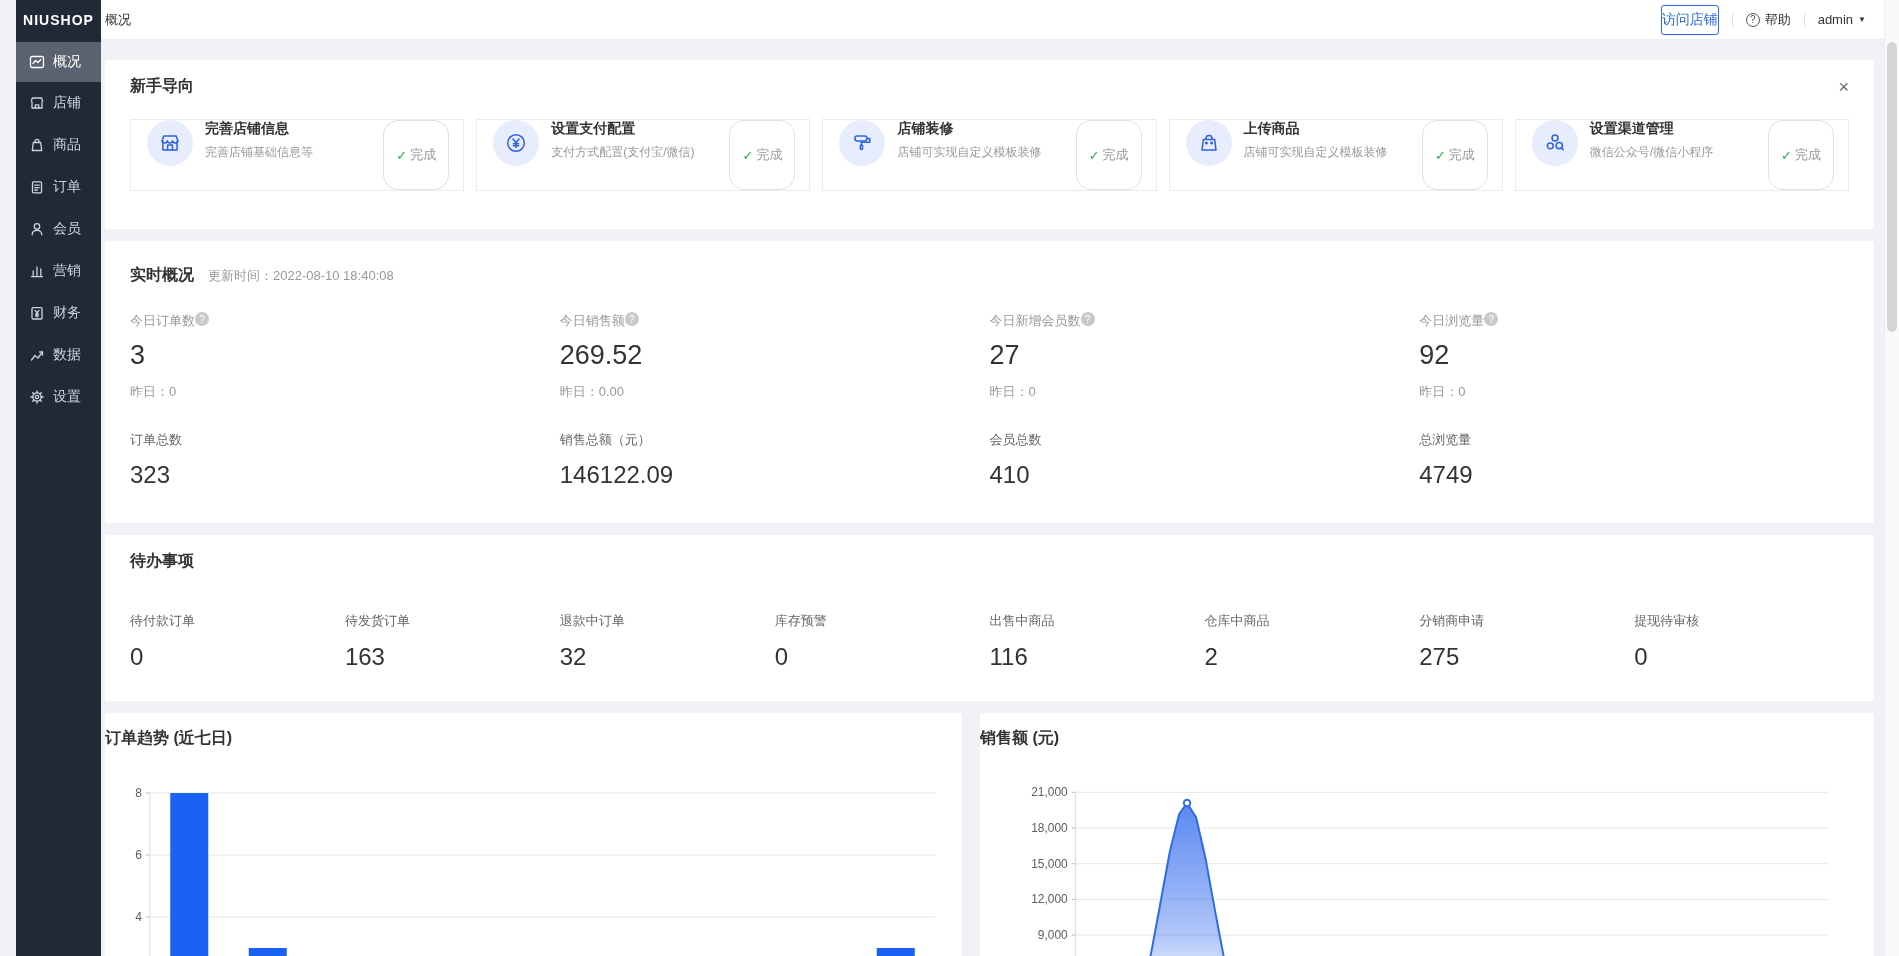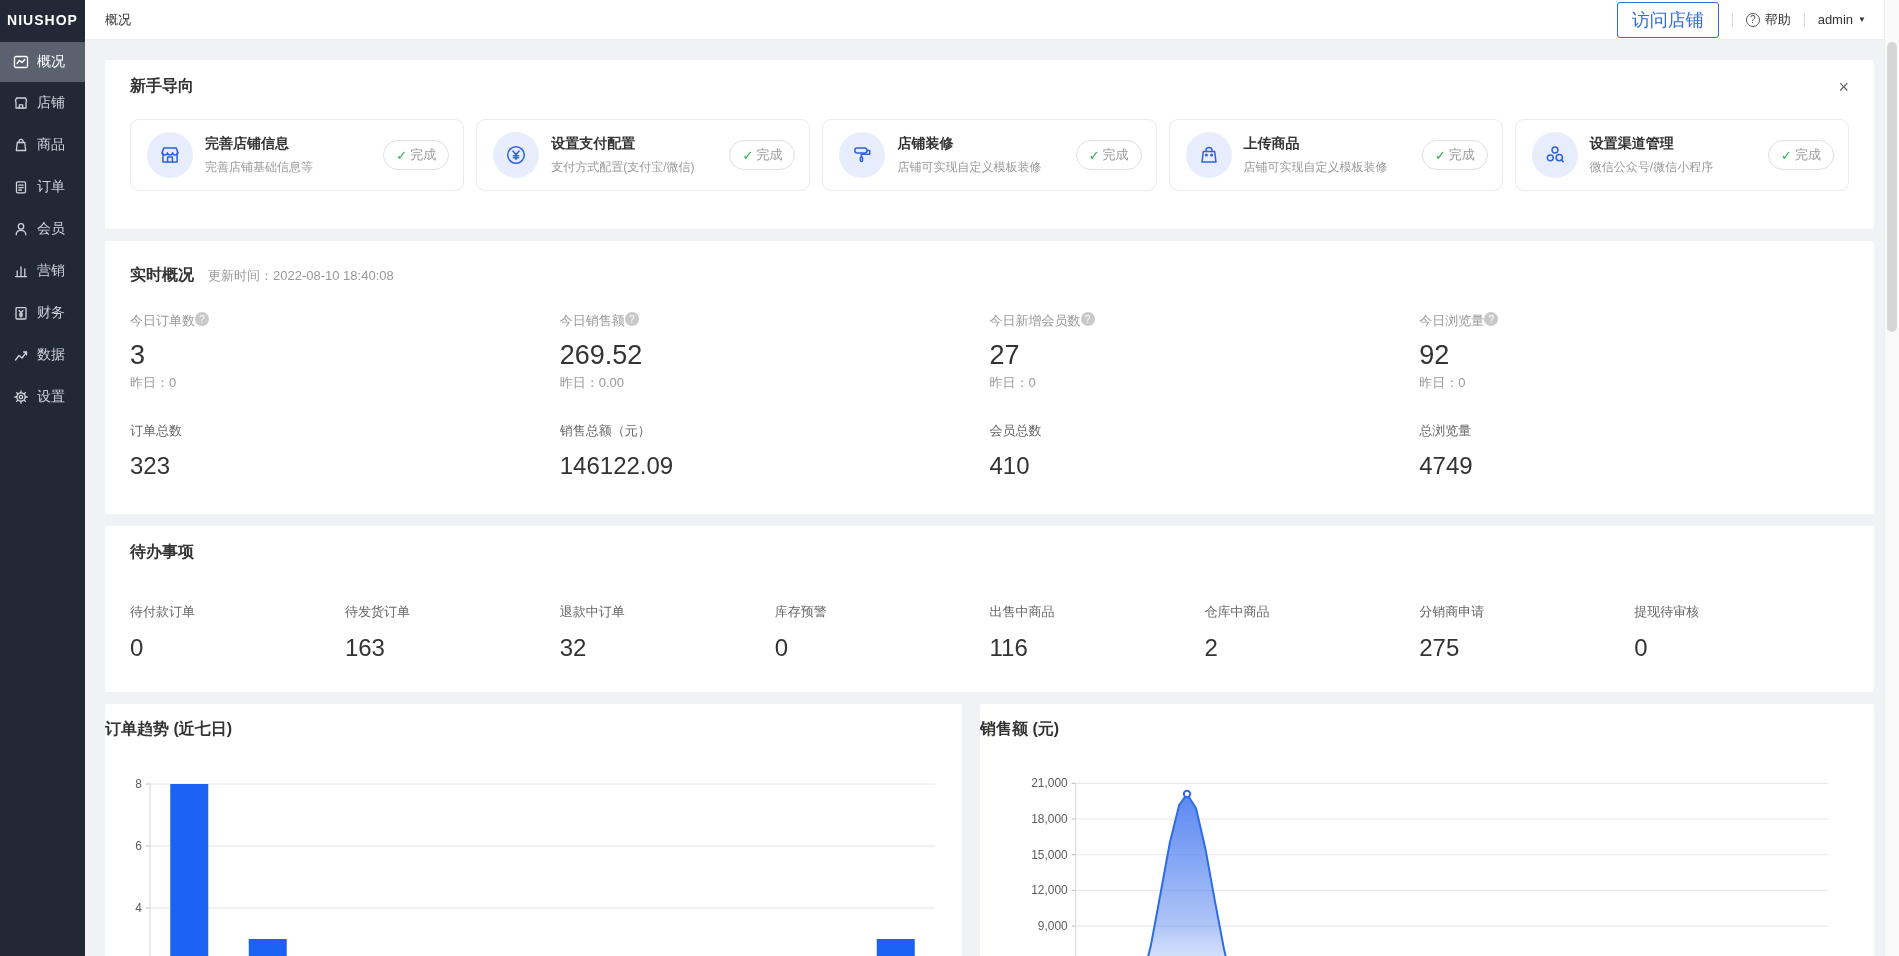--- a/index.html
+++ b/index.html
@@ -1,79 +1,79 @@
 <!DOCTYPE html>
 <html><head>
 <meta charset="utf-8">
 <style>
   * { box-sizing: border-box; margin: 0; padding: 0; }
   html,body { width:1899px; height:956px; overflow:hidden;
     font-family:"Liberation Sans","DejaVu Sans",sans-serif; background:#f0f2f5; color:#333; }
 
   
-  .sidebar { position:fixed; left:0; top:0; width:85px; height:956px; background:#212836; z-index:20; }
+  .sidebar { position:fixed; left:16px; top:0; width:85px; height:956px; background:#212836; z-index:20; }
   .logo { height:40px; display:flex; align-items:center; justify-content:center;
     color:#fff; font-size:14px; font-weight:600; letter-spacing:1px; }
   .side-menu { margin-top:2px; }
   .side-item { height:42px; display:flex; align-items:center; padding-left:13px; gap:8px;
     color:#cfd3dc; font-size:14px; cursor:pointer; }
   .side-item.active { background:#5a6270; color:#fff; height:40px; }
   .side-icon { width:16px; height:16px; display:inline-flex; }
   .side-icon svg { width:16px; height:16px; stroke:currentColor; fill:none;
     stroke-width:1.3; stroke-linecap:round; stroke-linejoin:round; }
 
   
   .topbar { position:fixed; left:85px; top:0; right:15px; height:40px; background:#fff;
     display:flex; align-items:center; justify-content:space-between; padding:0 18px 0 20px;
     border-bottom:1px solid #eeeeee; z-index:10; }
   .breadcrumb { font-size:13px; color:#333; }
   .topbar-right { display:flex; align-items:center; gap:13px; font-size:13px; color:#333; }
   .visit-btn { border:1px solid #2f6bdf; color:#2f6bdf; background:#fff; border-radius:3px;
-    padding:5px 14px; font-size:18px; cursor:pointer; font-family:inherit; }
+    padding:5px 0; font-size:14px; cursor:pointer; font-family:inherit; }
   .tb-divider { width:1px; height:14px; background:#dcdcdc; }
   .help-wrap { display:flex; align-items:center; gap:5px; cursor:pointer; }
   .qhelp { width:14px; height:14px; border:1px solid #555; border-radius:50%;
     font-size:10px; display:inline-flex; align-items:center; justify-content:center; color:#555; }
   .user-wrap { display:flex; align-items:center; gap:5px; cursor:pointer; }
   .caret { font-size:8px; color:#333; }
 
   
   .main { position:absolute; left:85px; top:40px; right:15px; padding:20px 10px 0 20px;
     display:flex; flex-direction:column; gap:12px; }
   .card { background:#fff; border-radius:2px; }
   .section-title { font-size:16px; font-weight:bold; color:#333; }
 
   
   .guide-card { padding:16px 25px 38px; }
   .guide-head { display:flex; justify-content:space-between; align-items:center; }
   .close-x { font-size:18px; color:#666; cursor:pointer; line-height:1; }
   .guide-grid { display:grid; grid-template-columns:repeat(5,1fr); gap:12px; margin-top:22px; }
-  .gcard { border:1px solid #ebebeb; border-radius:9px; height:72px; display:flex;
-    align-items:center; padding:0 14px 0 16px; gap:12px; background:#fff; cursor:pointer; }
+  .gcard { border:1px solid #ebebeb; border-radius:0; height:72px; display:flex;
+    padding:0 14px 0 16px; gap:12px; background:#fff; cursor:pointer; }
   .gicon { flex:0 0 46px; width:46px; height:46px; border-radius:50%; background:#e7edfc;
     display:flex; align-items:center; justify-content:center; color:#2f62e0; }
   .gicon svg { width:24px; height:24px; stroke:currentColor; fill:none; stroke-width:1.4;
     stroke-linecap:round; stroke-linejoin:round; }
   .gtext { flex:1; min-width:0; }
   .gtitle { font-size:14px; font-weight:bold; color:#333; white-space:nowrap; }
   .gdesc { font-size:12px; color:#9a9a9a; margin-top:6px; white-space:nowrap; }
   .pill { flex:0 0 auto; border:1px solid #e0e0e0; border-radius:15px; padding:5px 12px;
     font-size:13px; color:#999; display:flex; align-items:center; gap:3px; background:#fff; cursor:pointer; }
   .pill .chk { color:#27b148; font-weight:bold; }
 
   
   .realtime-card { padding:24px 25px 34px; }
   .rt-head { display:flex; align-items:baseline; gap:14px; }
   .update { font-size:13px; color:#999; }
   .stats-grid { display:grid; grid-template-columns:repeat(4,1fr); margin-top:26px; row-gap:30px; }
   .slabel { font-size:13px; color:#999; display:flex; }
   .qicon { width:14px; height:14px; border-radius:50%; background:#c9c9c9; color:#fff;
     font-size:10px; display:inline-flex; align-items:center; justify-content:center; cursor:pointer; }
   .sval { font-size:27px; color:#333; margin-top:10px; }
-  .sprev { font-size:13px; color:#999; margin-top:3px; }
+  .sprev { font-size:13px; color:#999; margin-top:12px; }
   .tlabel { font-size:13px; color:#666; }
   .tval { font-size:24px; color:#333; margin-top:12px; }
 
   
   .todo-card { padding:16px 25px 30px; }
   .todo-grid { display:grid; grid-template-columns:repeat(8,1fr); margin-top:40px; }
   .tdlabel { font-size:13px; color:#666; }
   .tdval { font-size:24px; color:#333; margin-top:13px; }
 
   

